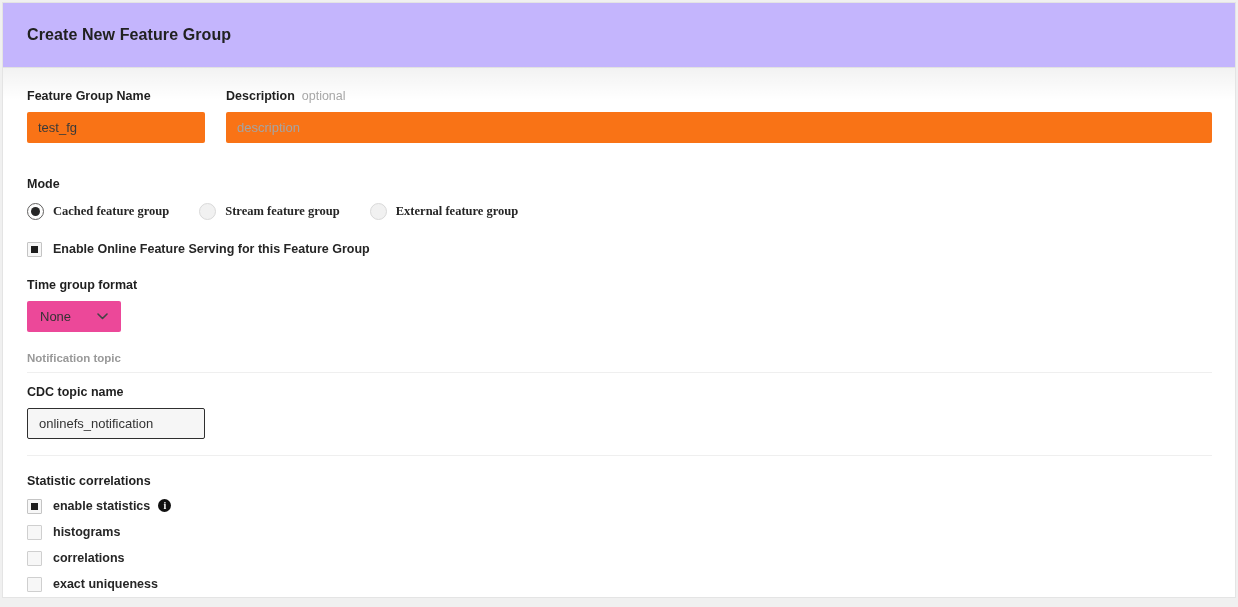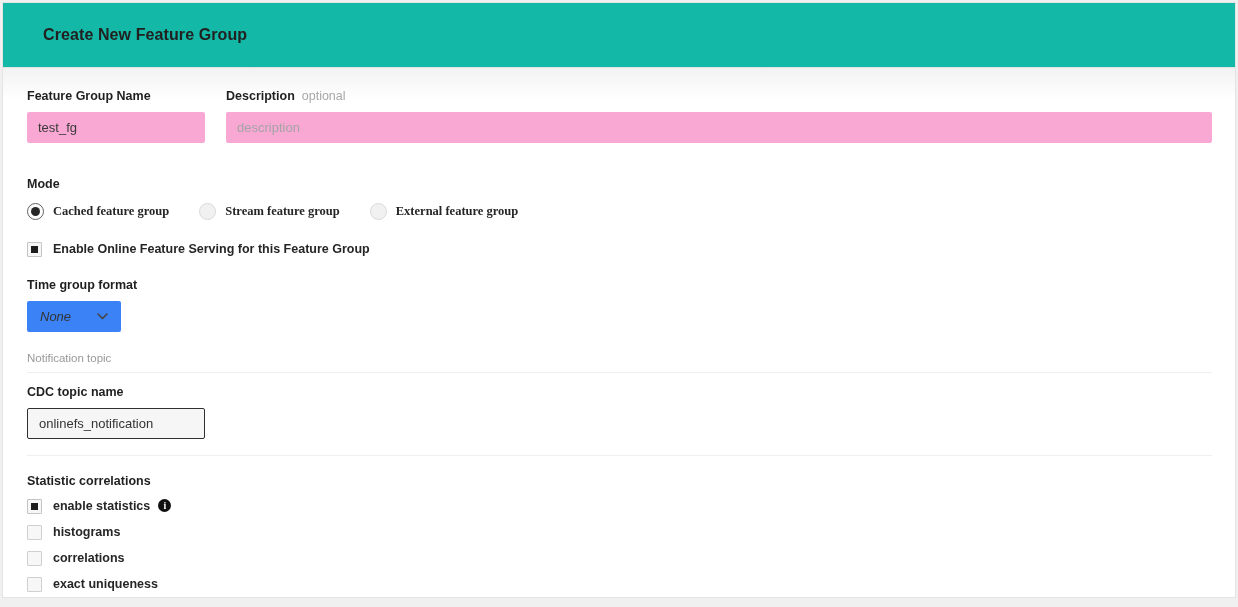--- a/index.html
+++ b/index.html
@@ -15,22 +15,22 @@
     height:596px;
     background:#ffffff;
     border:1px solid #e4e4e4;
     overflow:hidden;
   }
   .header {
     height:65px;
     border-bottom:1px solid #e2e2e2;
     display:flex;
     align-items:center;
-    padding:0 40px;
-    background:#14b8a6;
+    padding:0 24px;
+    background:#c4b5fd;
   }
   .title {
     font-size:16px;
     font-weight:700;
     color:#212121;
     letter-spacing:.1px;
   }
   .content {
     position:relative;
     padding:0 23px 0 24px;
@@ -52,21 +52,21 @@
   }
   .muted-tag { color:#a8a8a8; font-weight:400; margin-left:7px; font-size:12.5px; }
   .form-row { display:flex; padding-top:21px; }
   .col-name { width:178px; flex:none; margin-right:21px; }
   .col-desc { flex:1; }
   input.txt {
     margin-top:9px;
     display:block;
     width:100%;
     height:31px;
-    background:#f9a8d4;
+    background:#f97316;
     border:none;
     border-radius:2px;
     padding:0 11px;
     font-family:"Liberation Sans", sans-serif;
     font-size:13px;
     color:#3a3a3a;
     outline:none;
   }
   input.txt::placeholder { color:#a4a4a4; }
   .mode-label { margin-top:34px; }
@@ -85,32 +85,31 @@
     border-radius:1px;
     position:relative;
   }
   .checkbox.checked { border-color:#c4c4c4; }
   .checkbox.checked::after { content:""; position:absolute; inset:3px; background:#1d1d1d; }
   .check-lbl { margin-left:11px; }
   .ttf-label { margin-top:21px; }
   .dropdown {
     margin-top:9px;
     width:94px; height:31px;
-    background:#3b82f6;
+    background:#ec4899;
     border-radius:2px;
     display:flex; align-items:center; justify-content:space-between;
     padding:0 13px;
     cursor:pointer;
-    font-style:italic;
   }
   .dropdown-value { font-size:13px; color:#333; }
   .section-label {
     margin-top:21px;
     font-size:11.5px;
-    font-weight:400;
+    font-weight:700;
     color:#999999;
     line-height:11px;
   }
   .divider { margin-top:8px; border-top:1px solid #efefef; height:0; }
   .divider-2 { margin-top:16px; }
   .cdc-label { margin-top:12px; }
   input.cdc {
     margin-top:9px;
     display:block;
     width:178px; height:31px;

